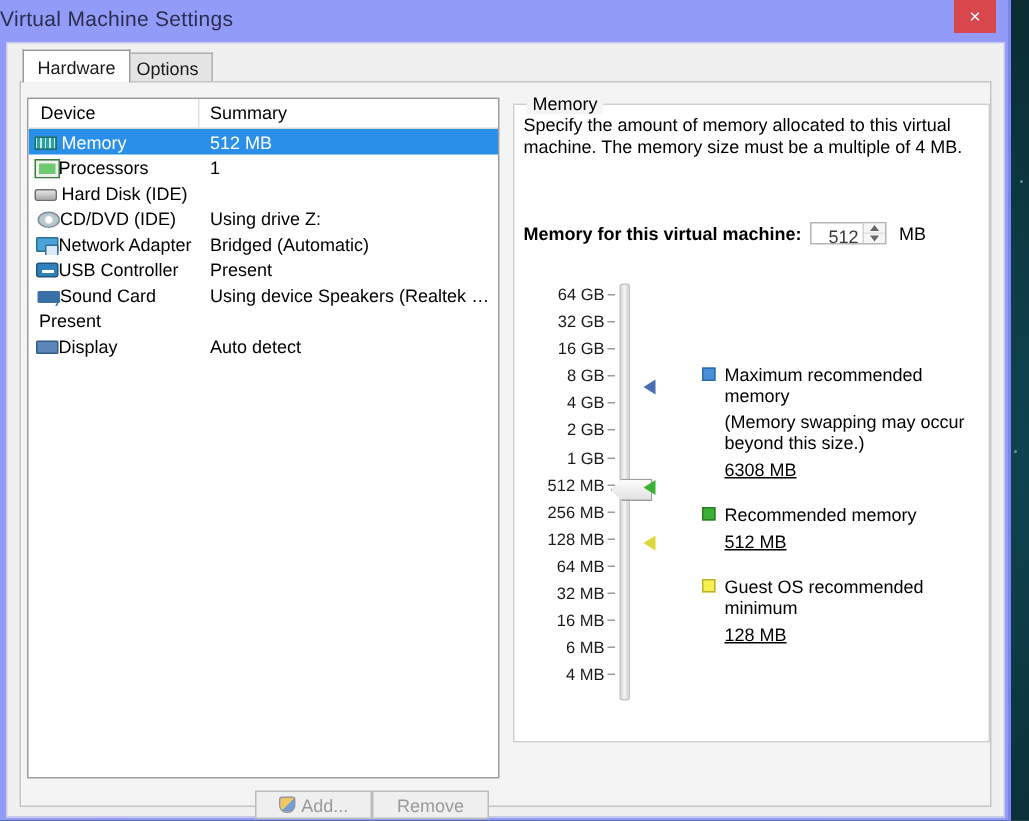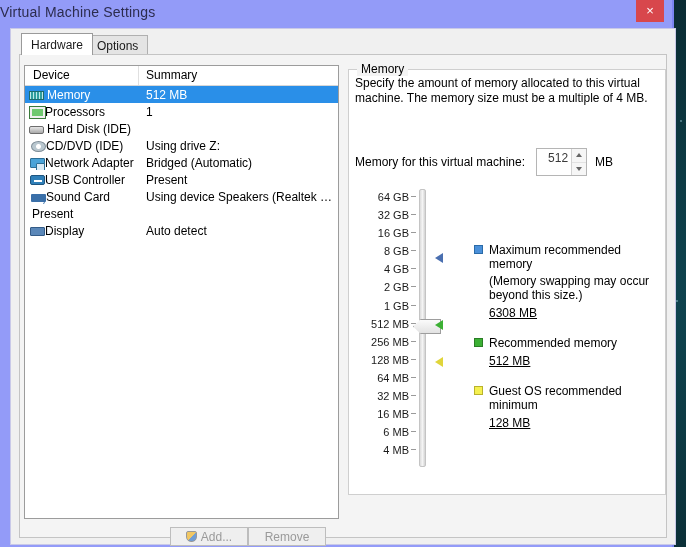--- a/index.html
+++ b/index.html
@@ -61,21 +61,21 @@
     color: #ffffff;
     font-size: 13px;
     line-height: 22px;
     text-align: center;
     cursor: pointer;
   }
 
   
   .client {
     position: absolute;
-    left: 10px; top: 28px;
+    left: 4px; top: 28px;
     width: 666px;
     height: 517px;
     background: #f0f0f0;
     border: 1px solid #c9c9e8;
     box-sizing: border-box;
   }
 
   
   .tabstrip {
     position: absolute;
@@ -337,23 +337,23 @@
     font-size: 12px;
     line-height: 15px;
   }
   .mem-row {
     position: absolute;
     left: 344px; top: 119px;
     display: flex;
     align-items: center;
     font-size: 12px;
   }
-  .mem-label { margin-right: 11px; }
+  .mem-label { margin-right: 6px; font-weight: bold; }
   .spin {
-    width: 51px; height: 28px;
+    width: 51px; height: 15px;
     border: 1px solid #b5b5b5;
     background: #ffffff;
     display: flex;
     box-sizing: border-box;
     justify-content: flex-end;
   }
   .spin-val {
     flex: 1;
     text-align: right;
     padding: 2px 3px 0 0;

